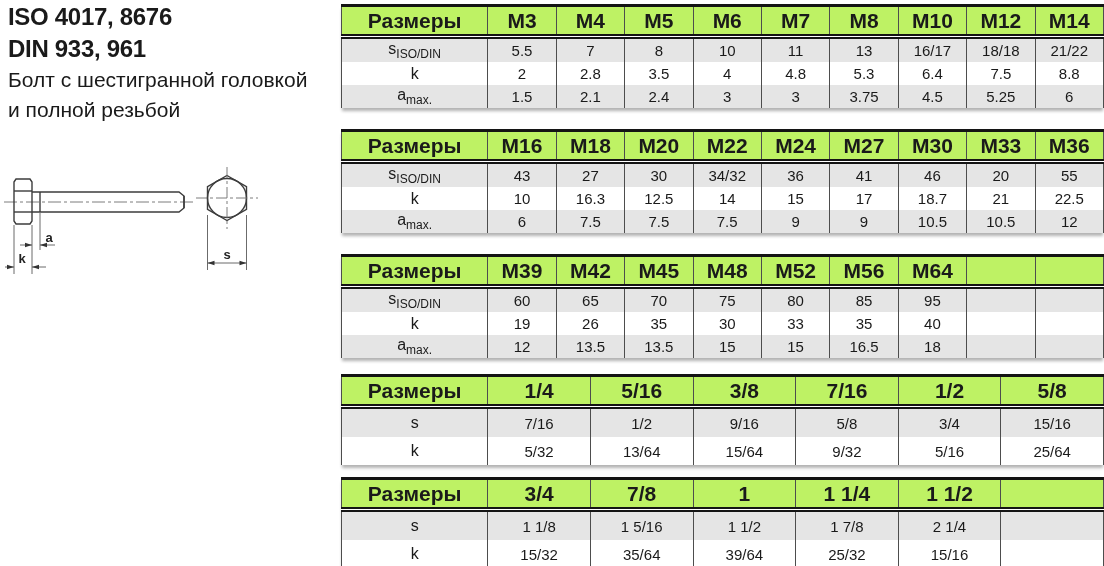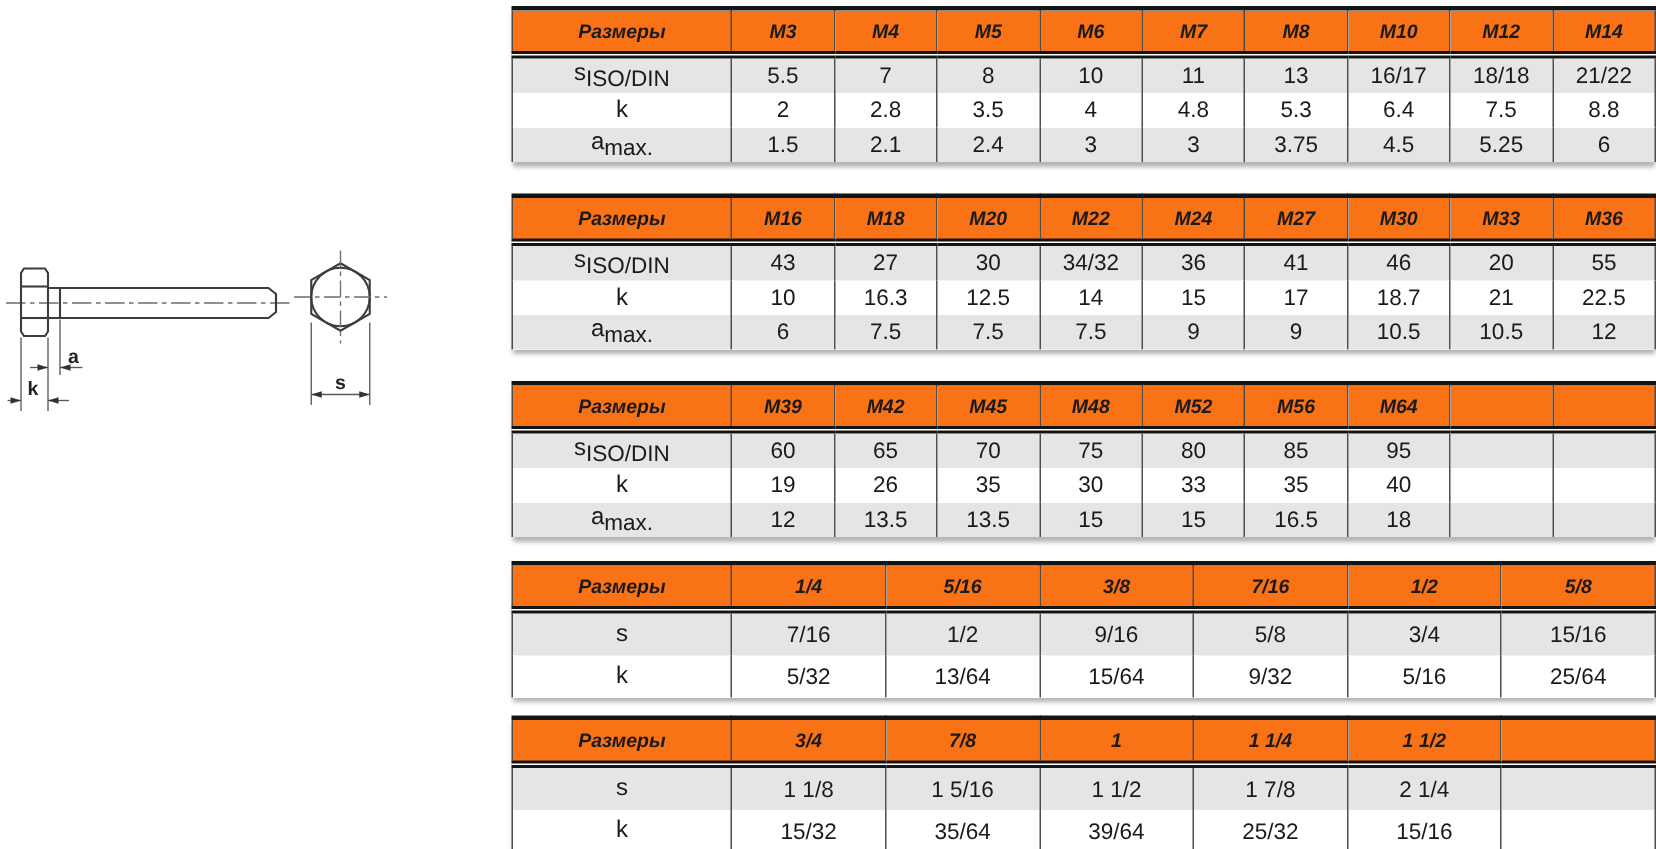--- a/index.html
+++ b/index.html
@@ -19,36 +19,41 @@
     width:100%;border-collapse:collapse;table-layout:fixed;
     border-top:3px solid #141414;border-left:1px solid #4d4d4d;border-right:1px solid #4d4d4d;
   }
   .tbl col.c-label{width:19.2%;}
   .tbl th,.tbl td{
     border-left:1px solid #4d4d4d;text-align:center;vertical-align:middle;
     padding:0;overflow:hidden;white-space:nowrap;
   }
   .tbl th:first-child,.tbl td:first-child{border-left:none;}
   .tbl thead th{
-    background:#f97316;font-weight:bold;font-size:13px;height:27px;
+    background:#bef264;font-weight:bold;font-size:21px;height:27px;
     border-bottom:5px double #141414;
-    font-style:italic;
   }
   .tbl tbody td{font-size:15px;background:#ffffff;}
   .t9 tbody td{height:23px;}
   .t6 tbody td{height:28px;}
   .tbl tbody tr.shade td{background:#e5e5e5;}
   .tbl td.rowlabel{font-size:16px;}
-  .tbl td.rowlabel sub{font-size:15px;letter-spacing:0;}
+  .tbl td.rowlabel sub{font-size:12px;letter-spacing:0;}
 </style>
 </head>
 <body>
 
 <div class="stage">
 
+  <header class="doc-head">
+    <div class="t1">ISO 4017, 8676</div>
+    <div class="t1">DIN 933, 961</div>
+    <div class="t2">Болт с шестигранной головкой</div>
+    <div class="t2">и полной резьбой</div>
+  </header>
 
   <svg class="drawing" width="270" height="130" viewBox="0 0 270 130">
 
     <line x1="4" y1="44" x2="196" y2="44" stroke="#6e6e6e" stroke-width="0.9" stroke-dasharray="13 3 3 3"></line>
 
     <g stroke="#3c3c3c" stroke-width="1.4" fill="none">
       <path d="M14,24 L16,21 L30,21 L32,24 L32,63 L30,66 L16,66 L14,63 Z"></path>
       <line x1="14" y1="33" x2="32" y2="33"></line>
       <line x1="14" y1="54" x2="32" y2="54"></line>
     </g>

